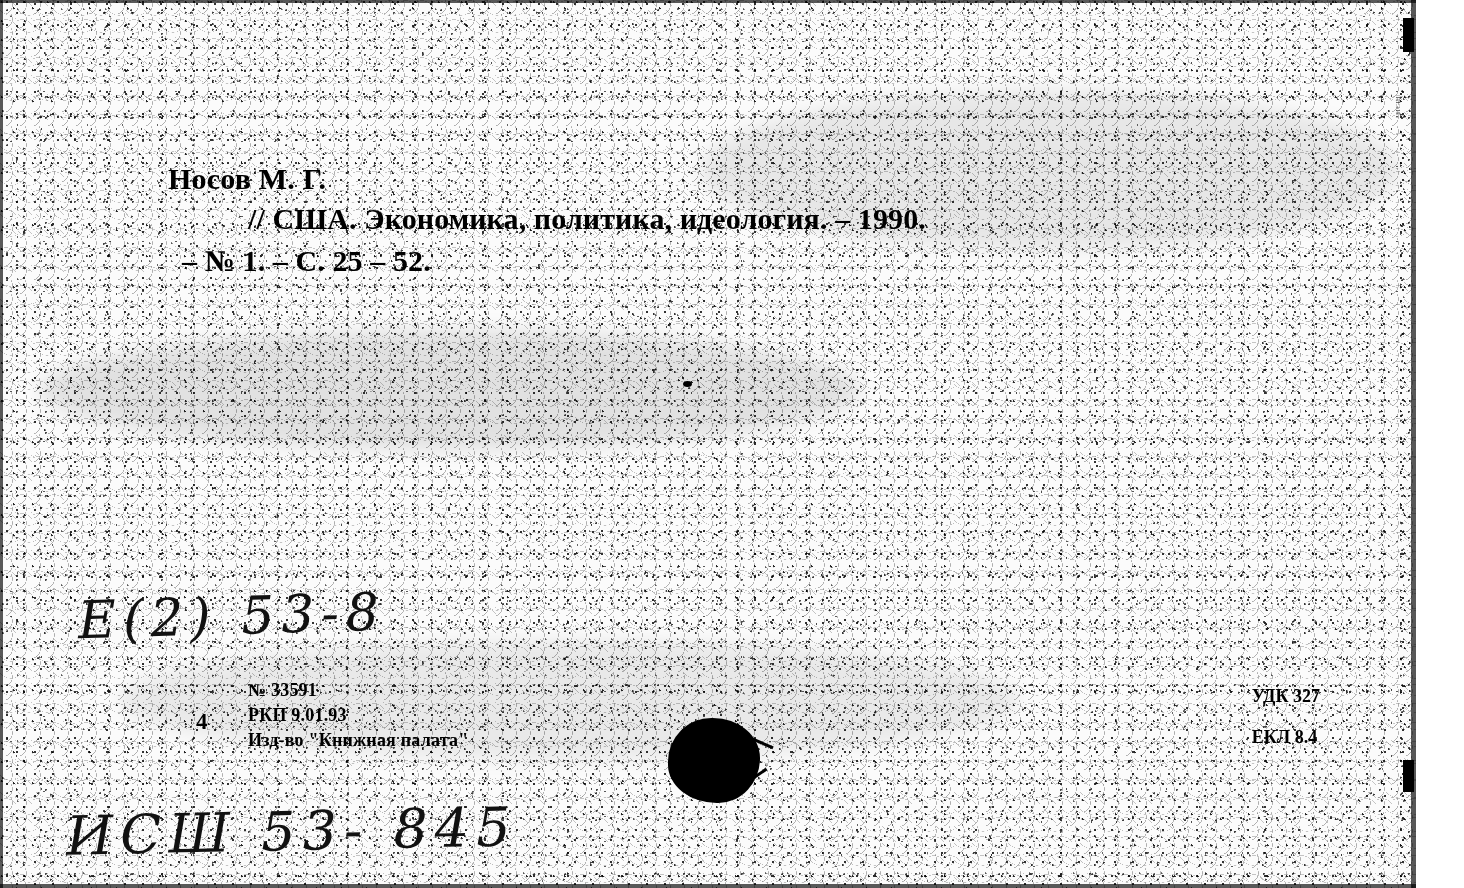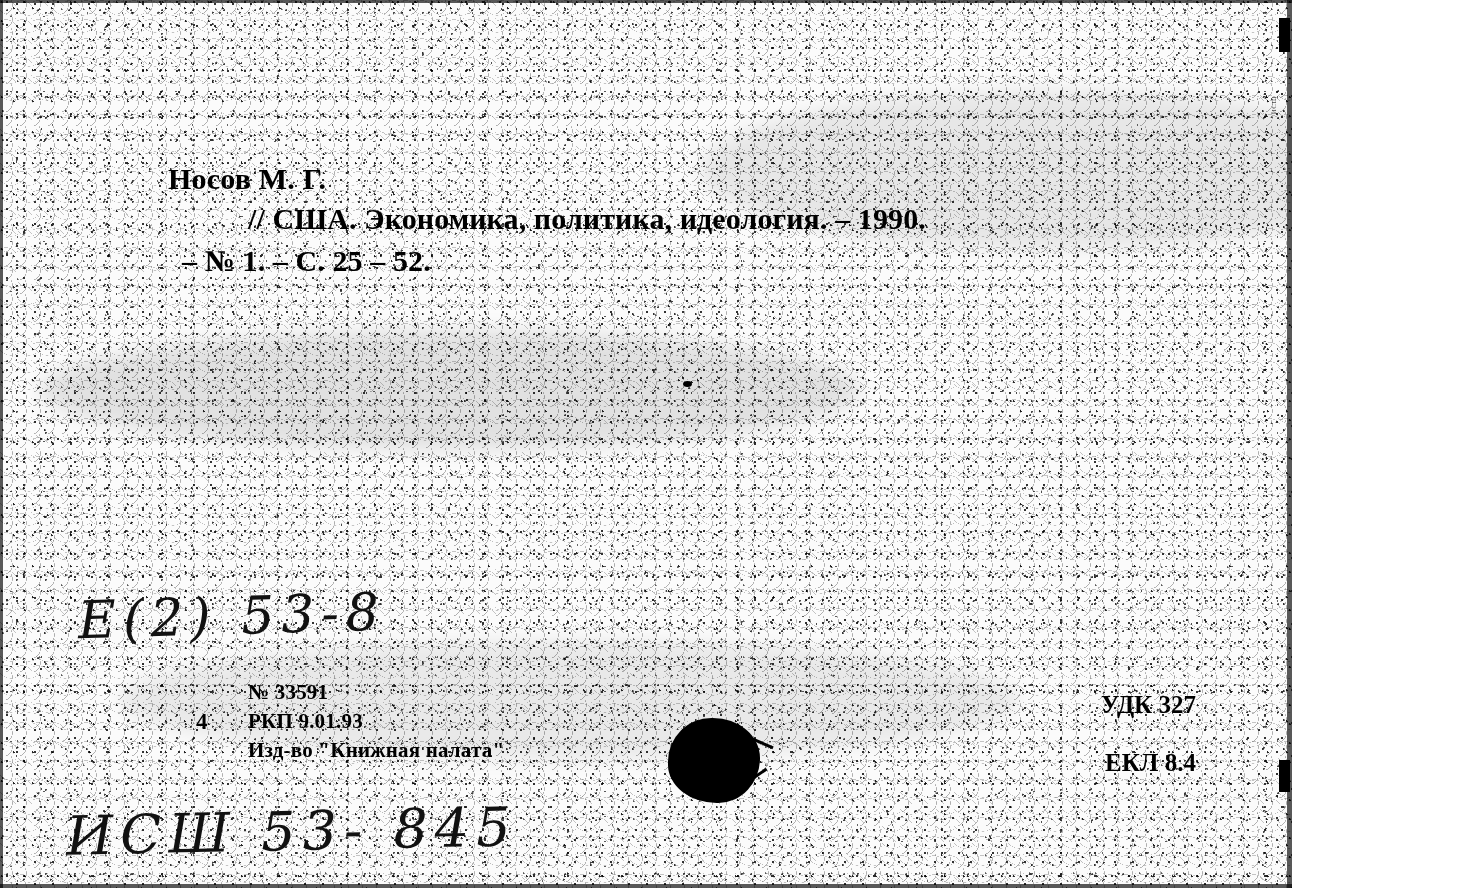--- a/index.html
+++ b/index.html
@@ -3,21 +3,21 @@
 <meta charset="utf-8">
 <style>
   html, body {
     margin: 0;
     padding: 0;
     background: #ffffff;
   }
 
   .card {
     position: relative;
-    width: 1292px;
+    width: 1416px;
     height: 888px;
     overflow: hidden;
     background-color: #fbfbfb;
     font-family: "Liberation Serif", serif;
     color: #000000;
     
     background-image:
       radial-gradient(circle at 7% 12%, rgba(0,0,0,0.85) 0.9px, transparent 1.2px),
       radial-gradient(circle at 23% 38%, rgba(0,0,0,0.75) 0.8px, transparent 1.1px),
       radial-gradient(circle at 41% 9%,  rgba(0,0,0,0.80) 1.0px, transparent 1.3px),
@@ -140,42 +140,42 @@
     font-size: 54px;
     transform: rotate(-1.2deg);
   }
 
   
   .stamp-block {
     position: absolute;
     left: 248px;
     top: 678px;
     font-weight: bold;
-    font-size: 21px;
+    font-size: 18px;
     line-height: 1.38;
     letter-spacing: 0.2px;
   }
   .stamp-block .row { white-space: nowrap; }
 
   .side-digit {
     position: absolute;
     left: 196px;
     top: 709px;
     font-weight: bold;
     font-size: 23px;
   }
 
   
   .codes {
     position: absolute;
     right: 96px;
     top: 676px;
-    text-align: right;
-    font-weight: bold;
-    font-size: 25px;
+    text-align: left;
+    font-weight: bold;
+    font-size: 18px;
     line-height: 2.3;
   }
   .codes .row { white-space: nowrap; }
 
   
   .ink-blot {
     position: absolute;
     left: 668px;
     top: 718px;
     width: 92px;

